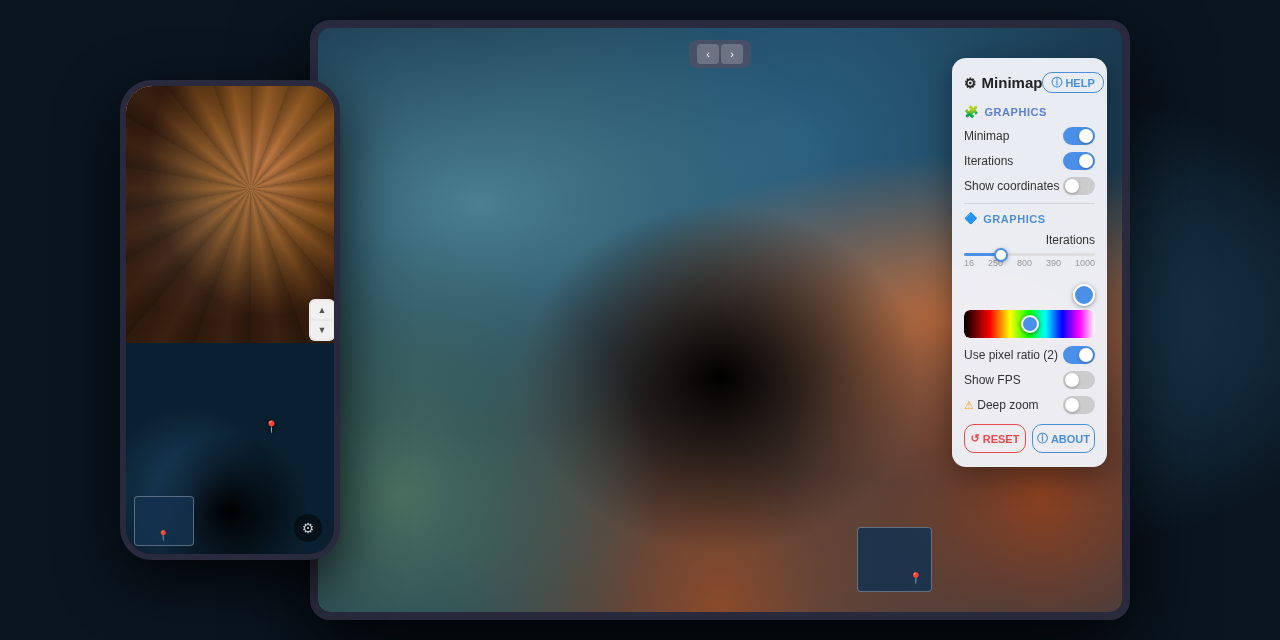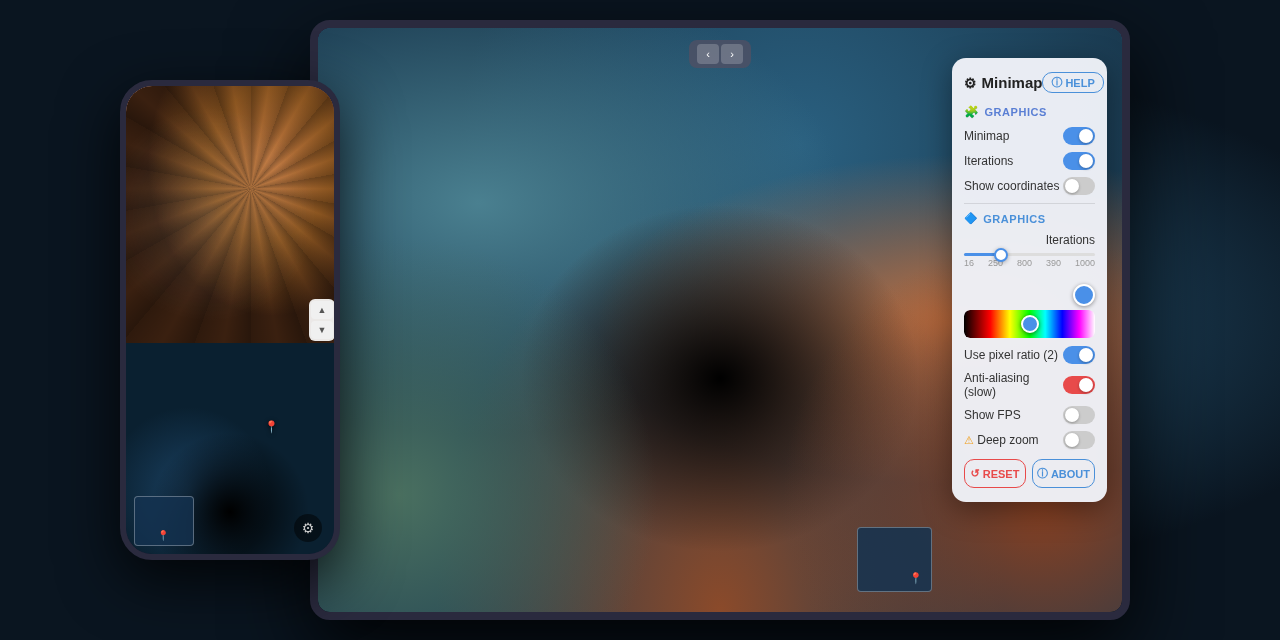--- a/index.html
+++ b/index.html
@@ -634,24 +634,20 @@
         <div class="color-bar">
           <div class="color-bar-thumb"></div>
         </div>
       </div>
 
       <div class="toggle-row">
         <span class="toggle-label">Use pixel ratio (2)</span>
         <div class="toggle-switch on"></div>
       </div>
 
-      <div class="toggle-row">
-        <span class="toggle-label">Anti-aliasing (slow)</span>
-        <div class="toggle-switch red-on"></div>
-      </div>
 
       <div class="toggle-row">
         <span class="toggle-label">Show FPS</span>
         <div class="toggle-switch off"></div>
       </div>
 
       <div class="toggle-row">
         <span class="toggle-label">
           <span class="warning-icon">⚠</span>
           <span>Deep zoom</span>

